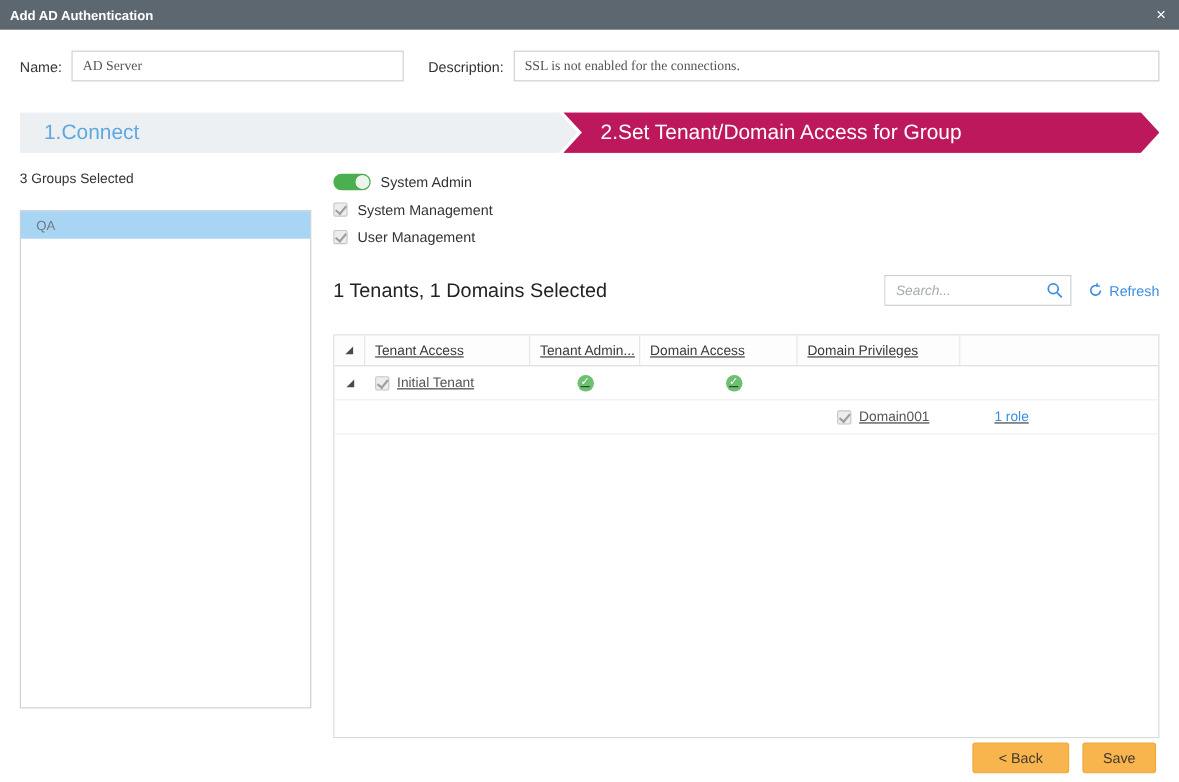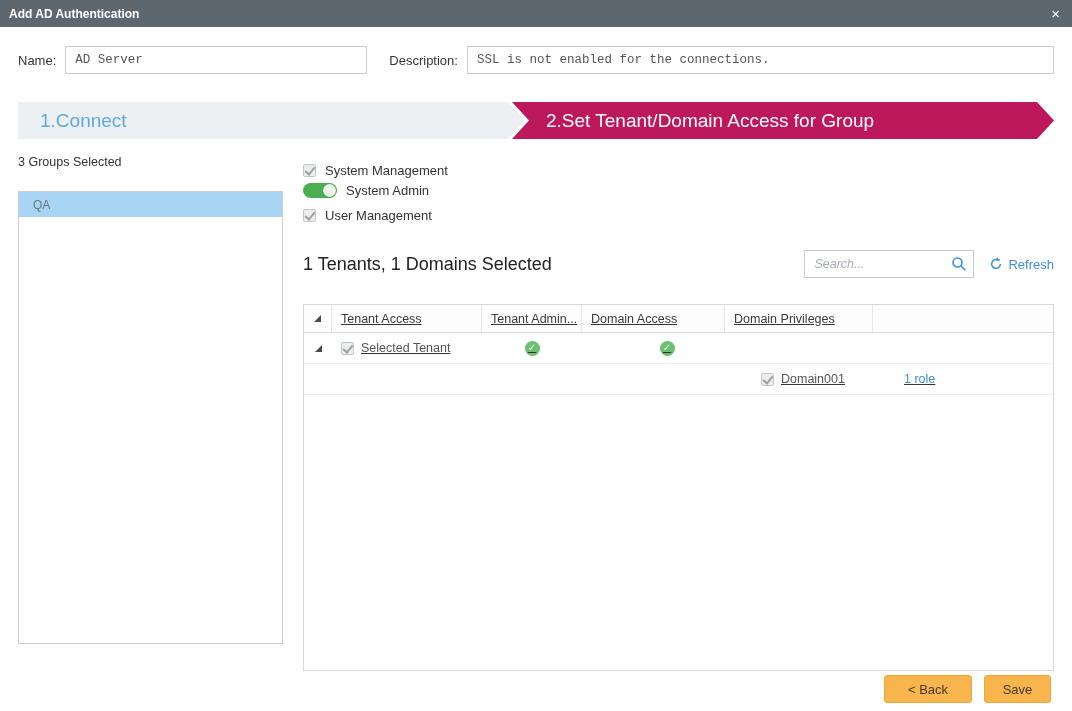--- a/index.html
+++ b/index.html
@@ -36,21 +36,21 @@
     align-items: center;
     padding: 19px 18px 0 18px;
   }
   .lbl { font-size: 13px; color: #333; white-space: nowrap; }
   .txt {
     height: 28px;
     border: 1px solid #c9ced2;
     padding: 0 9px;
     font-size: 12.5px;
     color: #555;
-    font-family: Liberation Mono, monospace;
+    font-family: Liberation Serif, serif;
     outline: none;
     background: #fff;
   }
   .name-input { width: 302px; margin-left: 9px; }
   .desc-lbl { margin-left: 22px; }
   .desc-input { flex: 1; margin-left: 9px; }
 
   
   .wizard {
     display: flex;
@@ -300,30 +300,30 @@
 
     <div class="left">
       <div class="groups-header">3 Groups Selected</div>
       <div class="group-list">
         <div class="group-item selected">QA</div>
       </div>
     </div>
 
     <div class="right">
 
-      <div class="perm-row">
-        <span class="checkbox checked"></span>
-        <span class="perm-label">System Management</span>
-      </div>
-
       <div class="perm-row first">
         <span class="toggle">
             <span class="knob"></span>
           </span>
         <span class="perm-label">System Admin</span>
+      </div>
+
+      <div class="perm-row">
+        <span class="checkbox checked"></span>
+        <span class="perm-label">System Management</span>
       </div>
 
       <div class="perm-row">
         <span class="checkbox checked"></span>
         <span class="perm-label">User Management</span>
       </div>
 
       <div class="tenants-bar">
         <span class="summary">1 Tenants, 1 Domains Selected</span>
         <span class="search-box">
@@ -353,21 +353,21 @@
           <div class="c c5">Domain Privileges</div>
           <div class="c c6 last"></div>
         </div>
 
         <div class="grid-row">
           <div class="c c0">
               <span class="tri"></span>
             </div>
           <div class="c c1">
             <span class="checkbox checked"></span>
-            <span class="cell-label">Selected Tenant</span>
+            <span class="cell-label">Initial Tenant</span>
           </div>
           <div class="c c2 center">
             <span class="ok">✓</span>
           </div>
           <div class="c c3 center">
             <span class="ok">✓</span>
           </div>
           <div class="c c4"></div>
           <div class="c c5"></div>
           <div class="c c6"></div>

